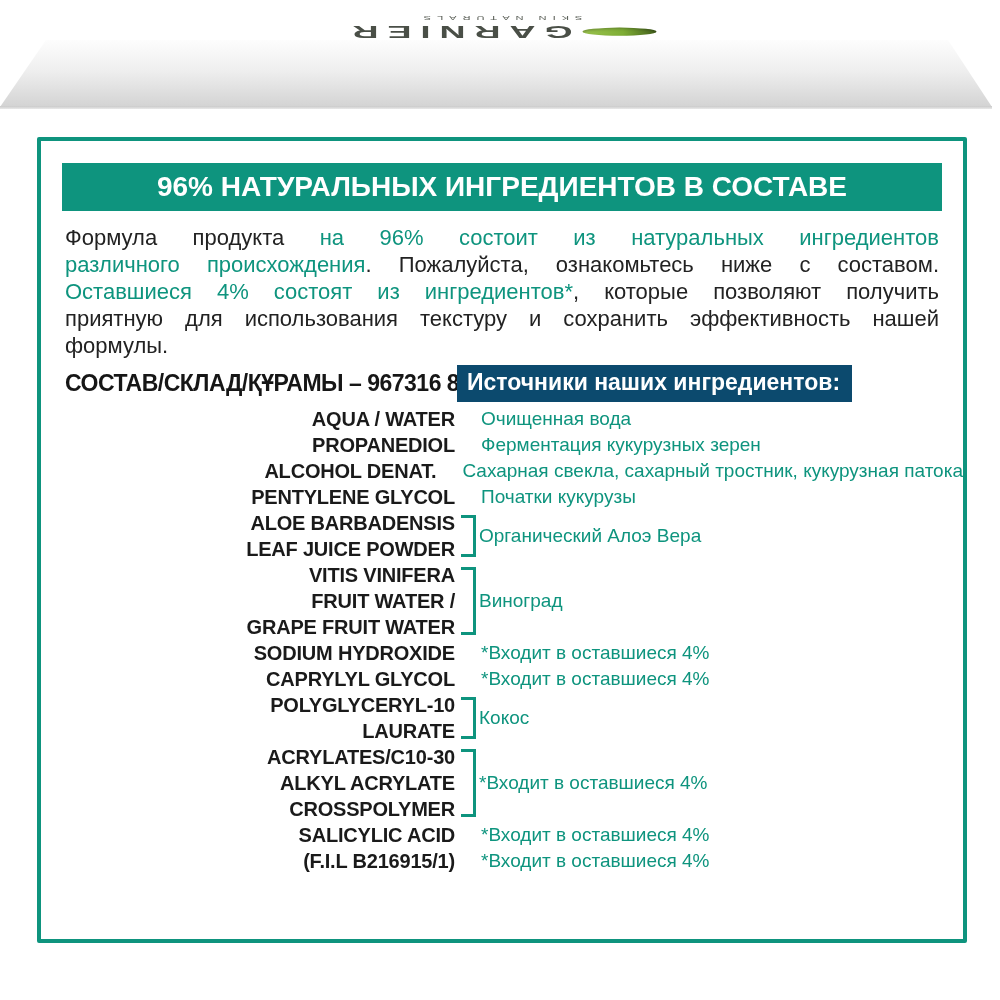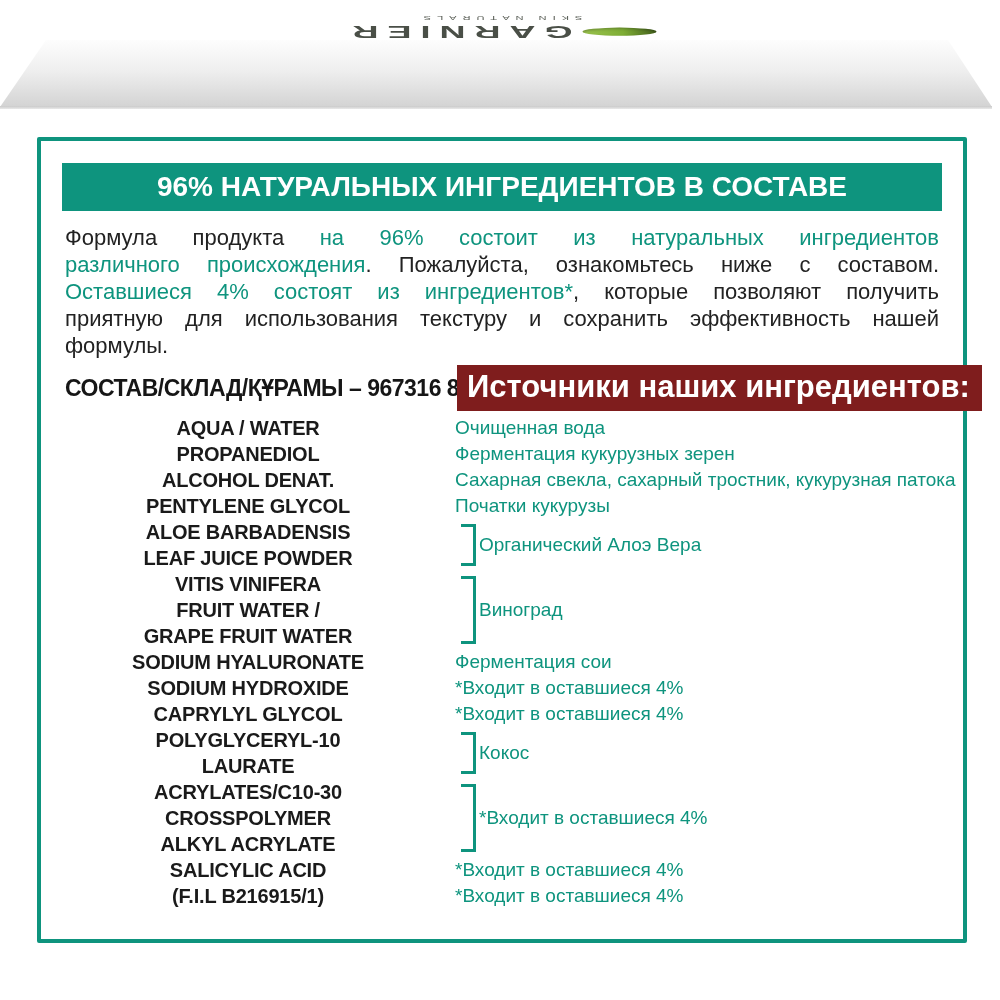--- a/index.html
+++ b/index.html
@@ -52,38 +52,38 @@
   .intro{margin:13px 24px 0;color:#222;font-size:22px;line-height:27px;}
   .intro-line{text-align:justify;text-align-last:justify;}
   .intro-line.last{text-align-last:left;}
   .accent{color:#0E947E;font-weight:normal;}
   .compose-row{margin:6px 0 0 24px;display:flex;align-items:center;}
   .compose-label{
     font-size:23px;font-weight:bold;color:#161616;
     width:392px;letter-spacing:-0.5px;white-space:nowrap;
   }
   .sources-heading{
-    background:#7f1d1d;color:#ffffff;font-size:31px;font-weight:bold;
+    background:#0c4a6e;color:#ffffff;font-size:23px;font-weight:bold;
     padding:4px 12px 6px 10px;margin-left:0px;white-space:nowrap;
   }
   .ingredient-list{margin-top:4px;}
   .group{display:flex;align-items:stretch;}
   .names{width:414px;display:flex;flex-direction:column;}
   .name-line{
     font-size:20px;font-weight:bold;color:#1a1a1a;line-height:26px;
-    text-align:center;letter-spacing:-0.2px;white-space:nowrap;
+    text-align:right;letter-spacing:-0.2px;white-space:nowrap;
   }
   .bracket{
     width:12px;margin:5px 0 5px 6px;
     border:3px solid #0E947E;border-left:none;
   }
   .source{
     color:#0E947E;font-size:19px;line-height:26px;white-space:nowrap;
   }
-  .group.plain .source{margin-left:0;}
+  .group.plain .source{margin-left:26px;}
   .group.bracketed .source{margin-left:3px;align-self:center;}
 </style>
 </head>
 <body>
 
 <div class="top-flap"></div>
 
 <div class="logo">
   <div class="logo-row">
     <div class="leaf"></div>
@@ -147,26 +147,20 @@
         <div class="names">
           <div class="name-line">VITIS VINIFERA</div>
           <div class="name-line">FRUIT WATER /</div>
           <div class="name-line">GRAPE FRUIT WATER</div>
         </div>
         <div class="bracket"></div>
         <div class="source">Виноград</div>
       </div>
       <div class="group plain">
         <div class="names">
-          <div class="name-line">SODIUM HYALURONATE</div>
-        </div>
-        <div class="source">Ферментация сои</div>
-      </div>
-      <div class="group plain">
-        <div class="names">
           <div class="name-line">SODIUM HYDROXIDE</div>
         </div>
         <div class="source">*Входит в оставшиеся 4%</div>
       </div>
       <div class="group plain">
         <div class="names">
           <div class="name-line">CAPRYLYL GLYCOL</div>
         </div>
         <div class="source">*Входит в оставшиеся 4%</div>
       </div>
@@ -174,22 +168,22 @@
         <div class="names">
           <div class="name-line">POLYGLYCERYL-10</div>
           <div class="name-line">LAURATE</div>
         </div>
         <div class="bracket"></div>
         <div class="source">Кокос</div>
       </div>
       <div class="group bracketed">
         <div class="names">
           <div class="name-line">ACRYLATES/C10-30</div>
+          <div class="name-line">ALKYL ACRYLATE</div>
           <div class="name-line">CROSSPOLYMER</div>
-          <div class="name-line">ALKYL ACRYLATE</div>
         </div>
         <div class="bracket"></div>
         <div class="source">*Входит в оставшиеся 4%</div>
       </div>
       <div class="group plain">
         <div class="names">
           <div class="name-line">SALICYLIC ACID</div>
         </div>
         <div class="source">*Входит в оставшиеся 4%</div>
       </div>

